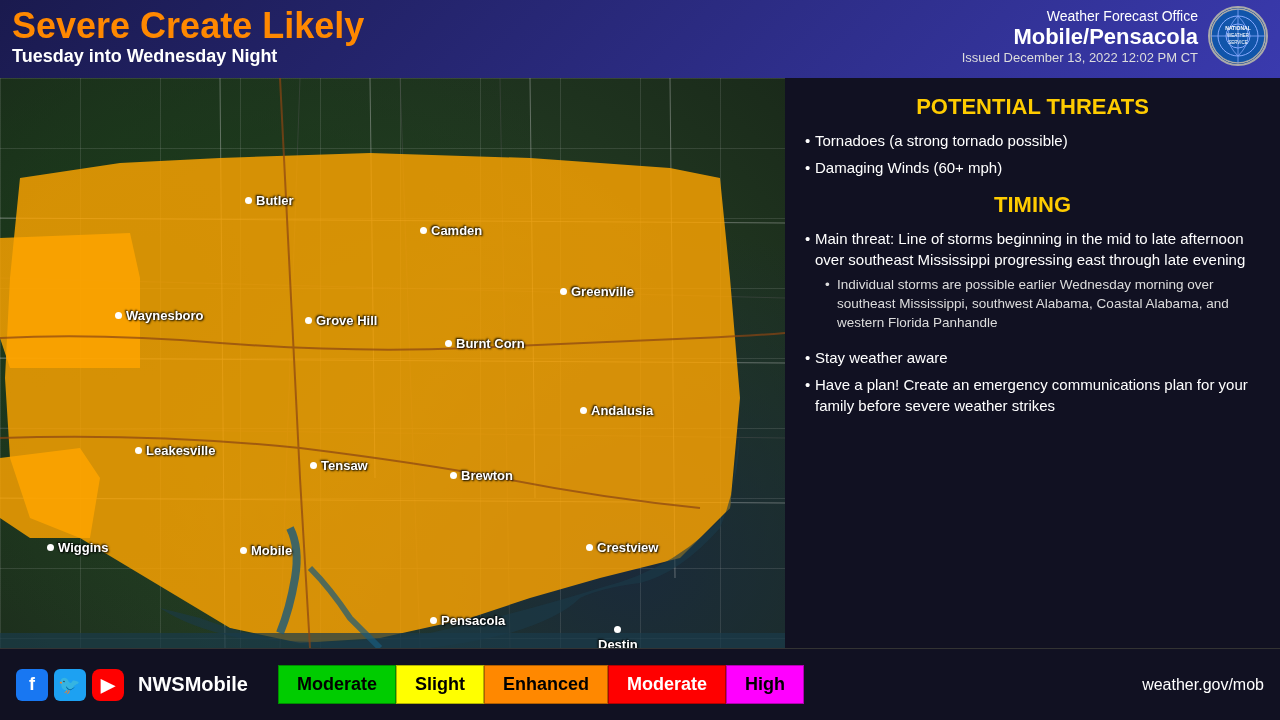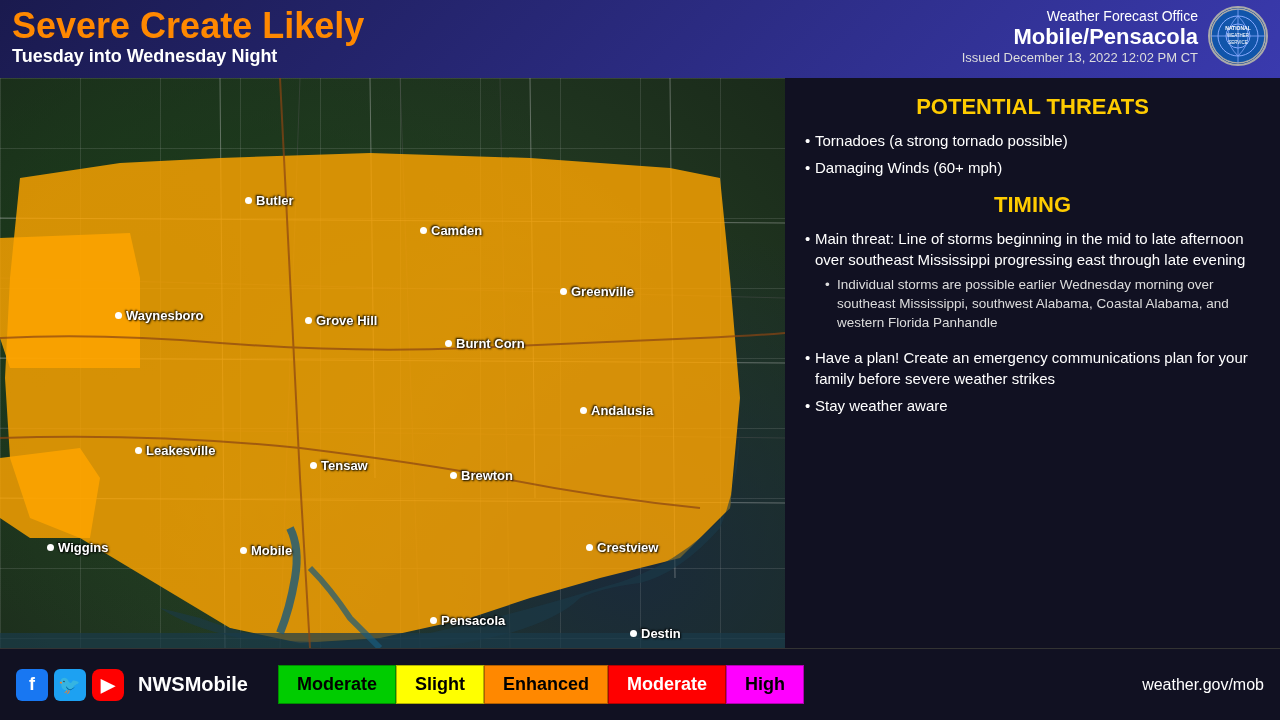--- a/index.html
+++ b/index.html
@@ -372,21 +372,21 @@
           <span>Mobile</span>
         </div>
         <div class="city-label" style="left: 586px; top: 462px;">
           <span class="city-dot"></span>
           <span>Crestview</span>
         </div>
         <div class="city-label" style="left: 430px; top: 535px;">
           <span class="city-dot"></span>
           <span>Pensacola</span>
         </div>
-        <div class="city-label" style="left: 630px; top: 548px;">
+        <div class="city-label" style="left: 598px; top: 548px; flex-direction: column;">
           <span class="city-dot"></span>
           <span>Destin</span>
         </div>
       </div>
   </div>
 
   <div class="right-panel">
 
     <div class="section-title">POTENTIAL THREATS</div>
 
@@ -396,22 +396,22 @@
     <div class="section-divider"></div>
 
     <div class="section-title">TIMING</div>
 
     <div class="bullet-item">Main threat: Line of storms beginning in the mid to late afternoon over southeast Mississippi progressing east through late evening</div>
     <div class="sub-bullet">Individual storms are possible earlier Wednesday morning over southeast Mississippi, southwest Alabama, Coastal Alabama, and western Florida Panhandle</div>
 
     <div class="section-divider"></div>
 
 
+    <div class="bullet-item">Stay weather aware</div>
     <div class="bullet-item">Have a plan! Create an emergency communications plan for your family before severe weather strikes</div>
-    <div class="bullet-item">Stay weather aware</div>
 
   </div>
 </div>
 
 <div class="footer">
   <div class="social-icons">
     <div class="social-icon fb">f</div>
     <div class="social-icon tw">🐦</div>
     <div class="social-icon yt">▶</div>
   </div>

